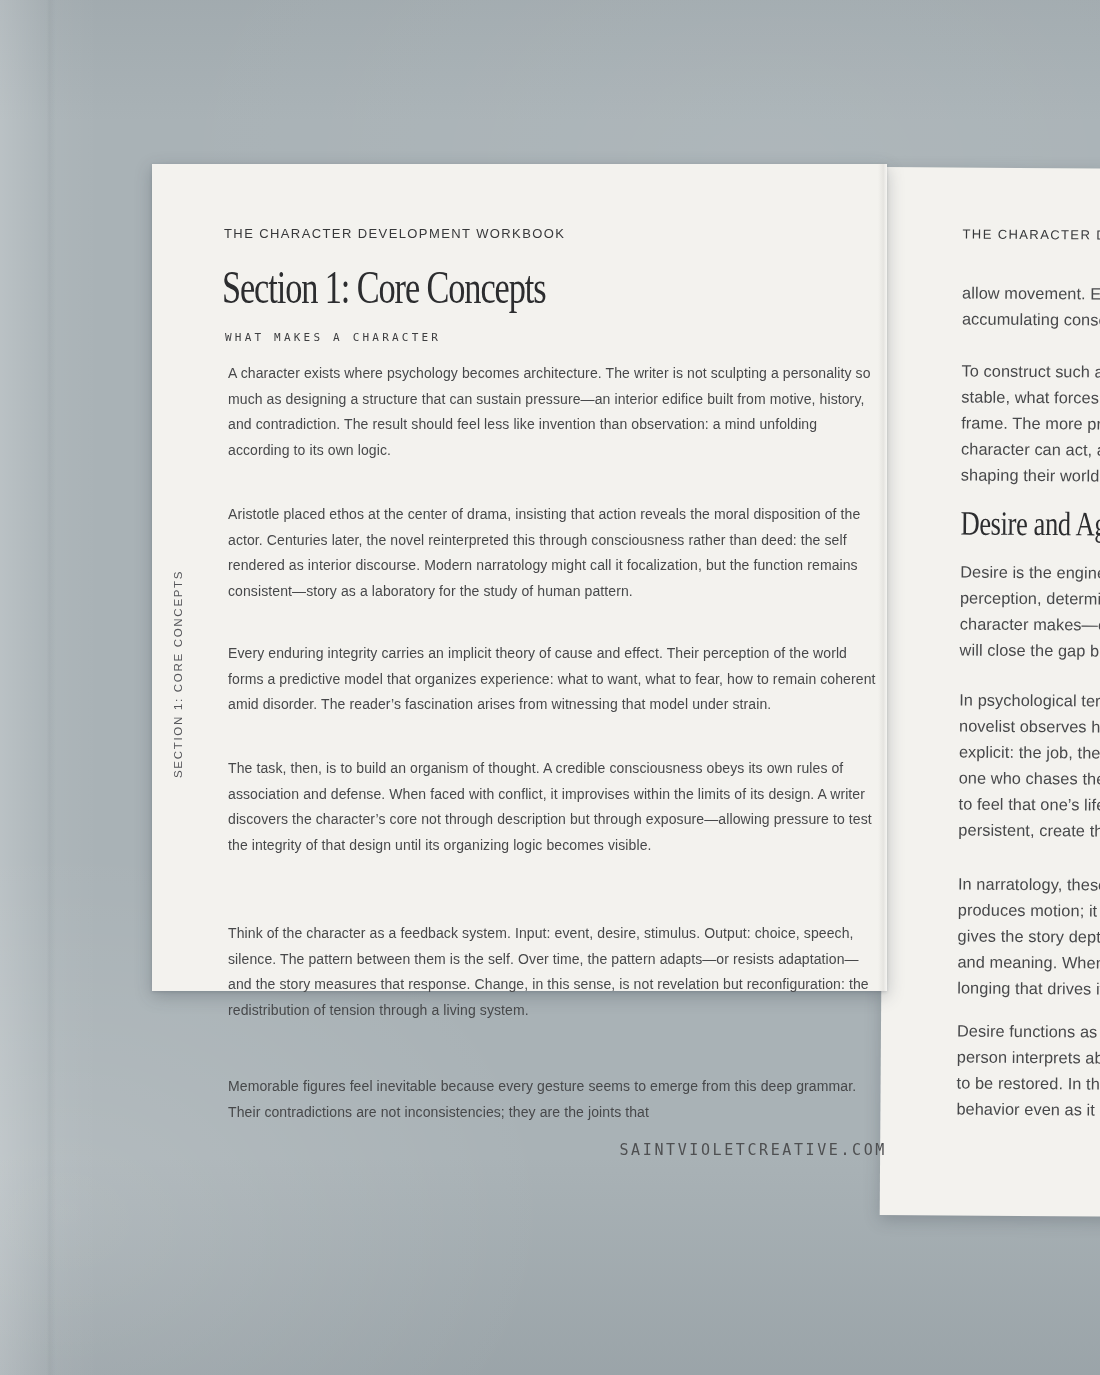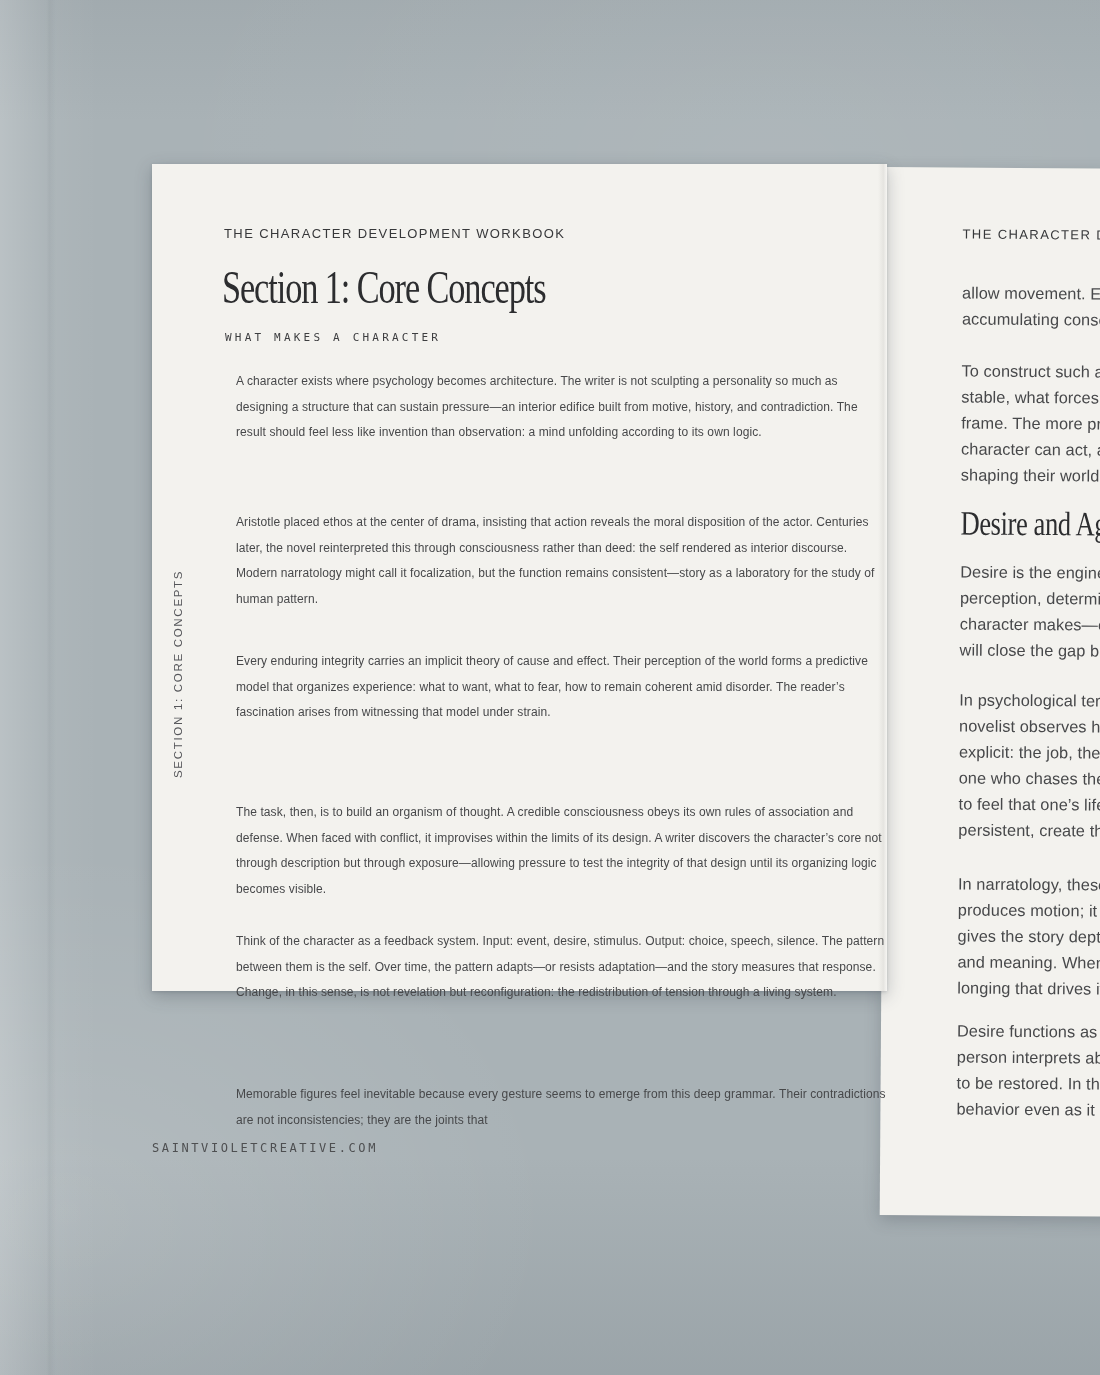--- a/index.html
+++ b/index.html
@@ -40,27 +40,27 @@
     font-family:"Liberation Serif", serif;font-weight:400;
     font-size:47px;letter-spacing:-1.5px;color:#2c2d2f;
     transform:scaleX(0.73);transform-origin:0 0;white-space:nowrap;
   }
   .kicker{
     position:absolute;left:73px;top:167px;
     font-family:"DejaVu Sans Mono", monospace;font-size:11px;
     letter-spacing:3.2px;color:#3d3e40;white-space:nowrap;
   }
   .body-para{
-    position:absolute;left:72px;width:652px;margin:12px;
-    font-size:12px;line-height:25.7px;color:#47484a;letter-spacing:0.1px;
+    position:absolute;left:72px;width:652px;margin:4px;
+    font-size:14px;line-height:25.7px;color:#47484a;letter-spacing:0.1px;
   }
-  .p0{top:193px}.p1{top:334px}.p2{top:473px}.p3{top:624px}.p4{top:753px}.p5{top:906px}
+  .p0{top:193px}.p1{top:334px}.p2{top:473px}.p3{top:588px}.p4{top:753px}.p5{top:906px}
   .footer{
-    position:absolute;left:0;right:0;top:977px;text-align:left;
-    font-family:"DejaVu Sans Mono", monospace;font-size:12px;
+    position:absolute;left:0;right:0;top:977px;text-align:right;
+    font-family:"DejaVu Sans Mono", monospace;font-size:15px;
     letter-spacing:2.6px;color:#4e4f51;
   }
   .side-label{
     position:absolute;left:20px;top:614px;
     transform:rotate(-90deg);transform-origin:0 0;
     font-size:11.5px;letter-spacing:1.7px;color:#55565a;white-space:nowrap;
   }
   .r-block{position:absolute;left:76px;}
   .rb0{top:112px}.rb1{top:190px}.rb2{top:391px}.rb3{top:519px}.rb4{top:703px}.rb5{top:850px}
   .r-line{

